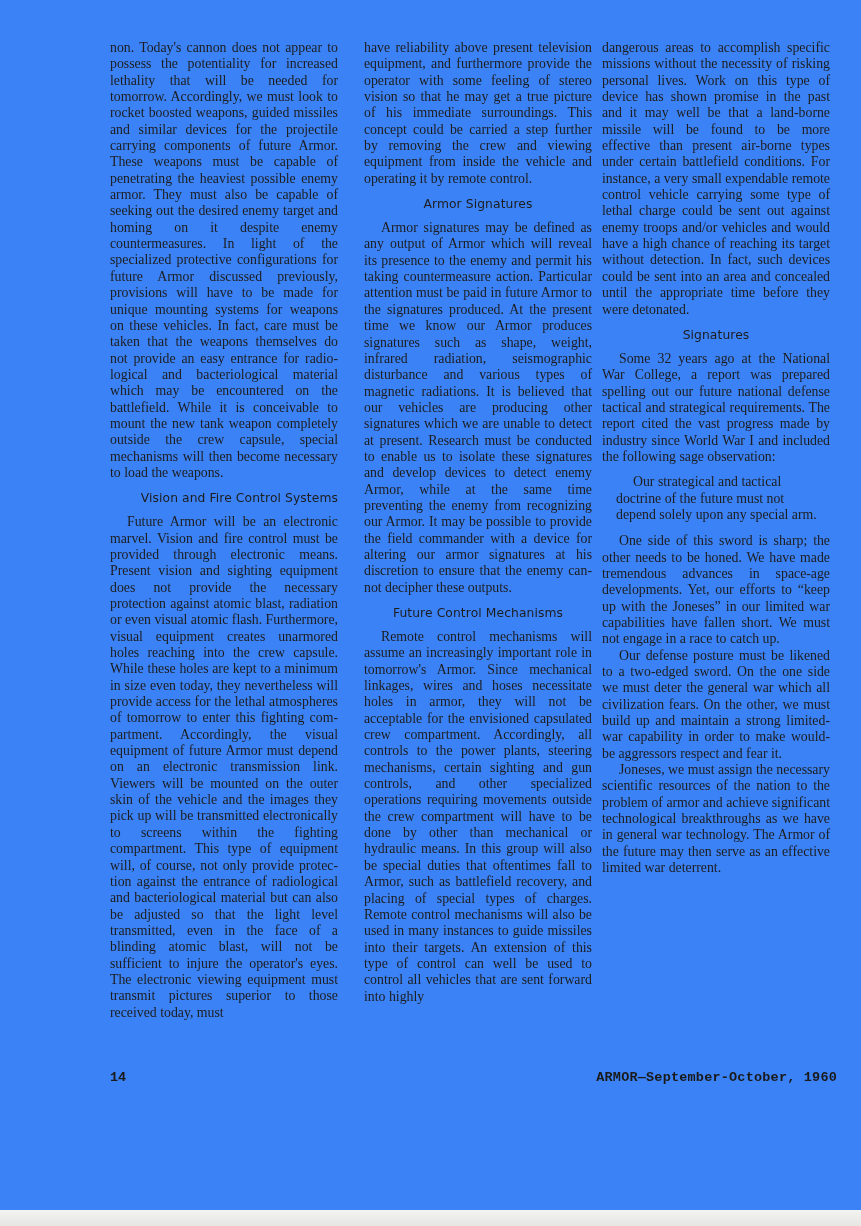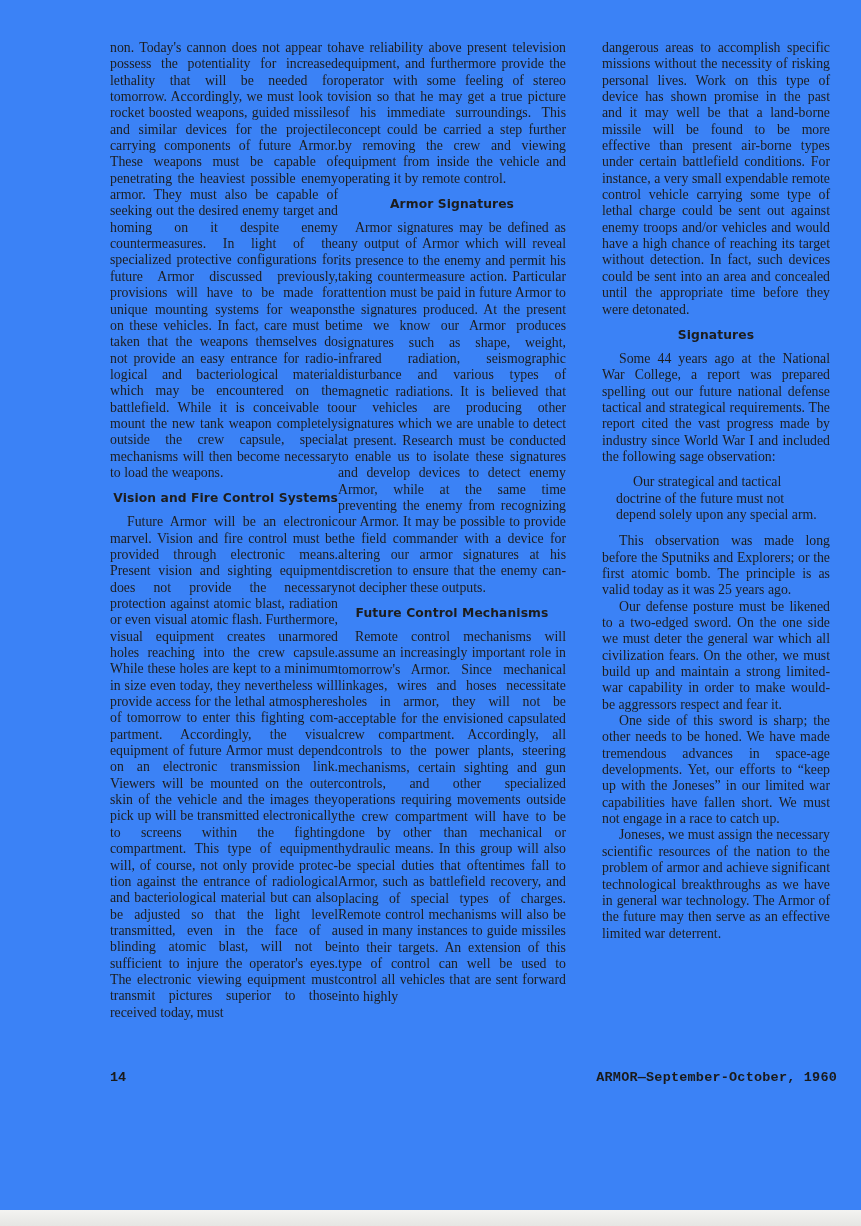--- a/index.html
+++ b/index.html
@@ -31,31 +31,31 @@
     position: absolute;
     top: 40px;
     width: 228px;
     font-family: "Liberation Serif", serif;
     font-size: 13.8px;
     line-height: 16.35px;
     text-align: justify;
     hyphens: manual;
   }
   .col-1 { left: 110px; }
-  .col-2 { left: 338px; }
+  .col-2 { left: 364px; }
   .col-3 { left: 602px; }
 
   .column p {
     margin: 0;
     text-indent: 17px;
   }
   .column p.no-indent { text-indent: 0; }
   .column h3 {
     font-family: "DejaVu Sans", sans-serif;
-    font-weight: bold;
+    font-weight: normal;
     font-size: 12.3px;
     line-height: 16px;
     margin: 9px 0 8px 0;
     letter-spacing: 0.1px;
   }
   .column h3.left { text-align: right; }
   .column h3.center { text-align: center; }
   .column blockquote {
     margin: 9px 10px 10px 14px;
     text-align: left;
@@ -88,27 +88,26 @@
     <p class="no-indent">have reliability above present tele­vision equipment, and furthermore provide the operator with some feel­ing of stereo vision so that he may get a true picture of his immediate surroundings. This concept could be carried a step further by removing the crew and viewing equipment from inside the vehicle and oper­ating it by remote control.</p>
     <h3 class="center">Armor Signatures</h3>
     <p>Armor signatures may be defined as any output of Armor which will reveal its presence to the enemy and permit his taking countermeas­ure action. Particular attention must be paid in future Armor to the sig­natures produced. At the present time we know our Armor produces signatures such as shape, weight, infrared radiation, seismographic disturbance and various types of magnetic radiations. It is believed that our vehicles are producing other signatures which we are unable to detect at present. Research must be conducted to enable us to isolate these signatures and develop devices to detect enemy Armor, while at the same time preventing the enemy from recognizing our Armor. It may be possible to provide the field com­mander with a device for altering our armor signatures at his discre­tion to ensure that the enemy can­not decipher these outputs.</p>
     <h3 class="center">Future Control Mechanisms</h3>
     <p>Remote control mechanisms will assume an increasingly important role in tomorrow's Armor. Since me­chanical linkages, wires and hoses necessitate holes in armor, they will not be acceptable for the envisioned capsulated crew compartment. Ac­cordingly, all controls to the power plants, steering mechanisms, certain sighting and gun controls, and other specialized operations requiring move­ments outside the crew compart­ment will have to be done by other than mechanical or hydraulic means. In this group will also be special duties that oftentimes fall to Ar­mor, such as battlefield recovery, and placing of special types of charges. Remote control mechanisms will also be used in many instances to guide missiles into their targets. An ex­tension of this type of control can well be used to control all vehicles that are sent forward into highly</p>
   </div>
 
   <div class="column col-3">
     <p class="no-indent">dangerous areas to accomplish specific missions without the necessity of risking personal lives. Work on this type of device has shown promise in the past and it may well be that a land-borne missile will be found to be more effective than present air-borne types under certain battle­field conditions. For instance, a very small expendable remote control ve­hicle carrying some type of lethal charge could be sent out against en­emy troops and/or vehicles and would have a high chance of reach­ing its target without detection. In fact, such devices could be sent into an area and concealed until the ap­propriate time before they were det­onated.</p>
     <h3 class="center">Signatures</h3>
-    <p>Some 44 years ago at the National War College, a report was prepared spelling out our future national defense tactical and strategical re­quirements. The report cited the vast progress made by industry since World War I and included the fol­lowing sage observation:</p>
+    <p>Some 32 years ago at the National War College, a report was prepared spelling out our future national defense tactical and strategical re­quirements. The report cited the vast progress made by industry since World War I and included the fol­lowing sage observation:</p>
     <blockquote>
       <p>Our strategical and tactical doctrine of the future must not depend solely upon any special arm.</p>
     </blockquote>
-    <p>This observation was made long before the Sputniks and Explorers; or the first atomic bomb. The prin­ciple is as valid today as it was 25 years ago.</p>
+    <p>One side of this sword is sharp; the other needs to be honed. We have made tremendous advances in space-age developments. Yet, our ef­forts to “keep up with the Joneses” in our limited war capabilities have fallen short. We must not engage in a race to catch up.</p>
     <p>Our defense posture must be lik­ened to a two-edged sword. On the one side we must deter the general war which all civilization fears. On the other, we must build up and maintain a strong limited-war capa­bility in order to make would-be aggressors respect and fear it.</p>
-    <p>One side of this sword is sharp; the other needs to be honed. We have made tremendous advances in space-age developments. Yet, our ef­forts to “keep up with the Joneses” in our limited war capabilities have fallen short. We must not engage in a race to catch up.</p>
     <p>Joneses, we must assign the neces­sary scientific resources of the nation to the problem of armor and achieve significant technological break­throughs as we have in general war technology. The Armor of the future may then serve as an effective lim­ited war deterrent.</p>
   </div>
 
   <div class="footer folio">14</div>
   <div class="footer running-foot">ARMOR—September-October, 1960</div>
 
   <div class="scan-edge"></div>
 </div>
 
 </body></html>

